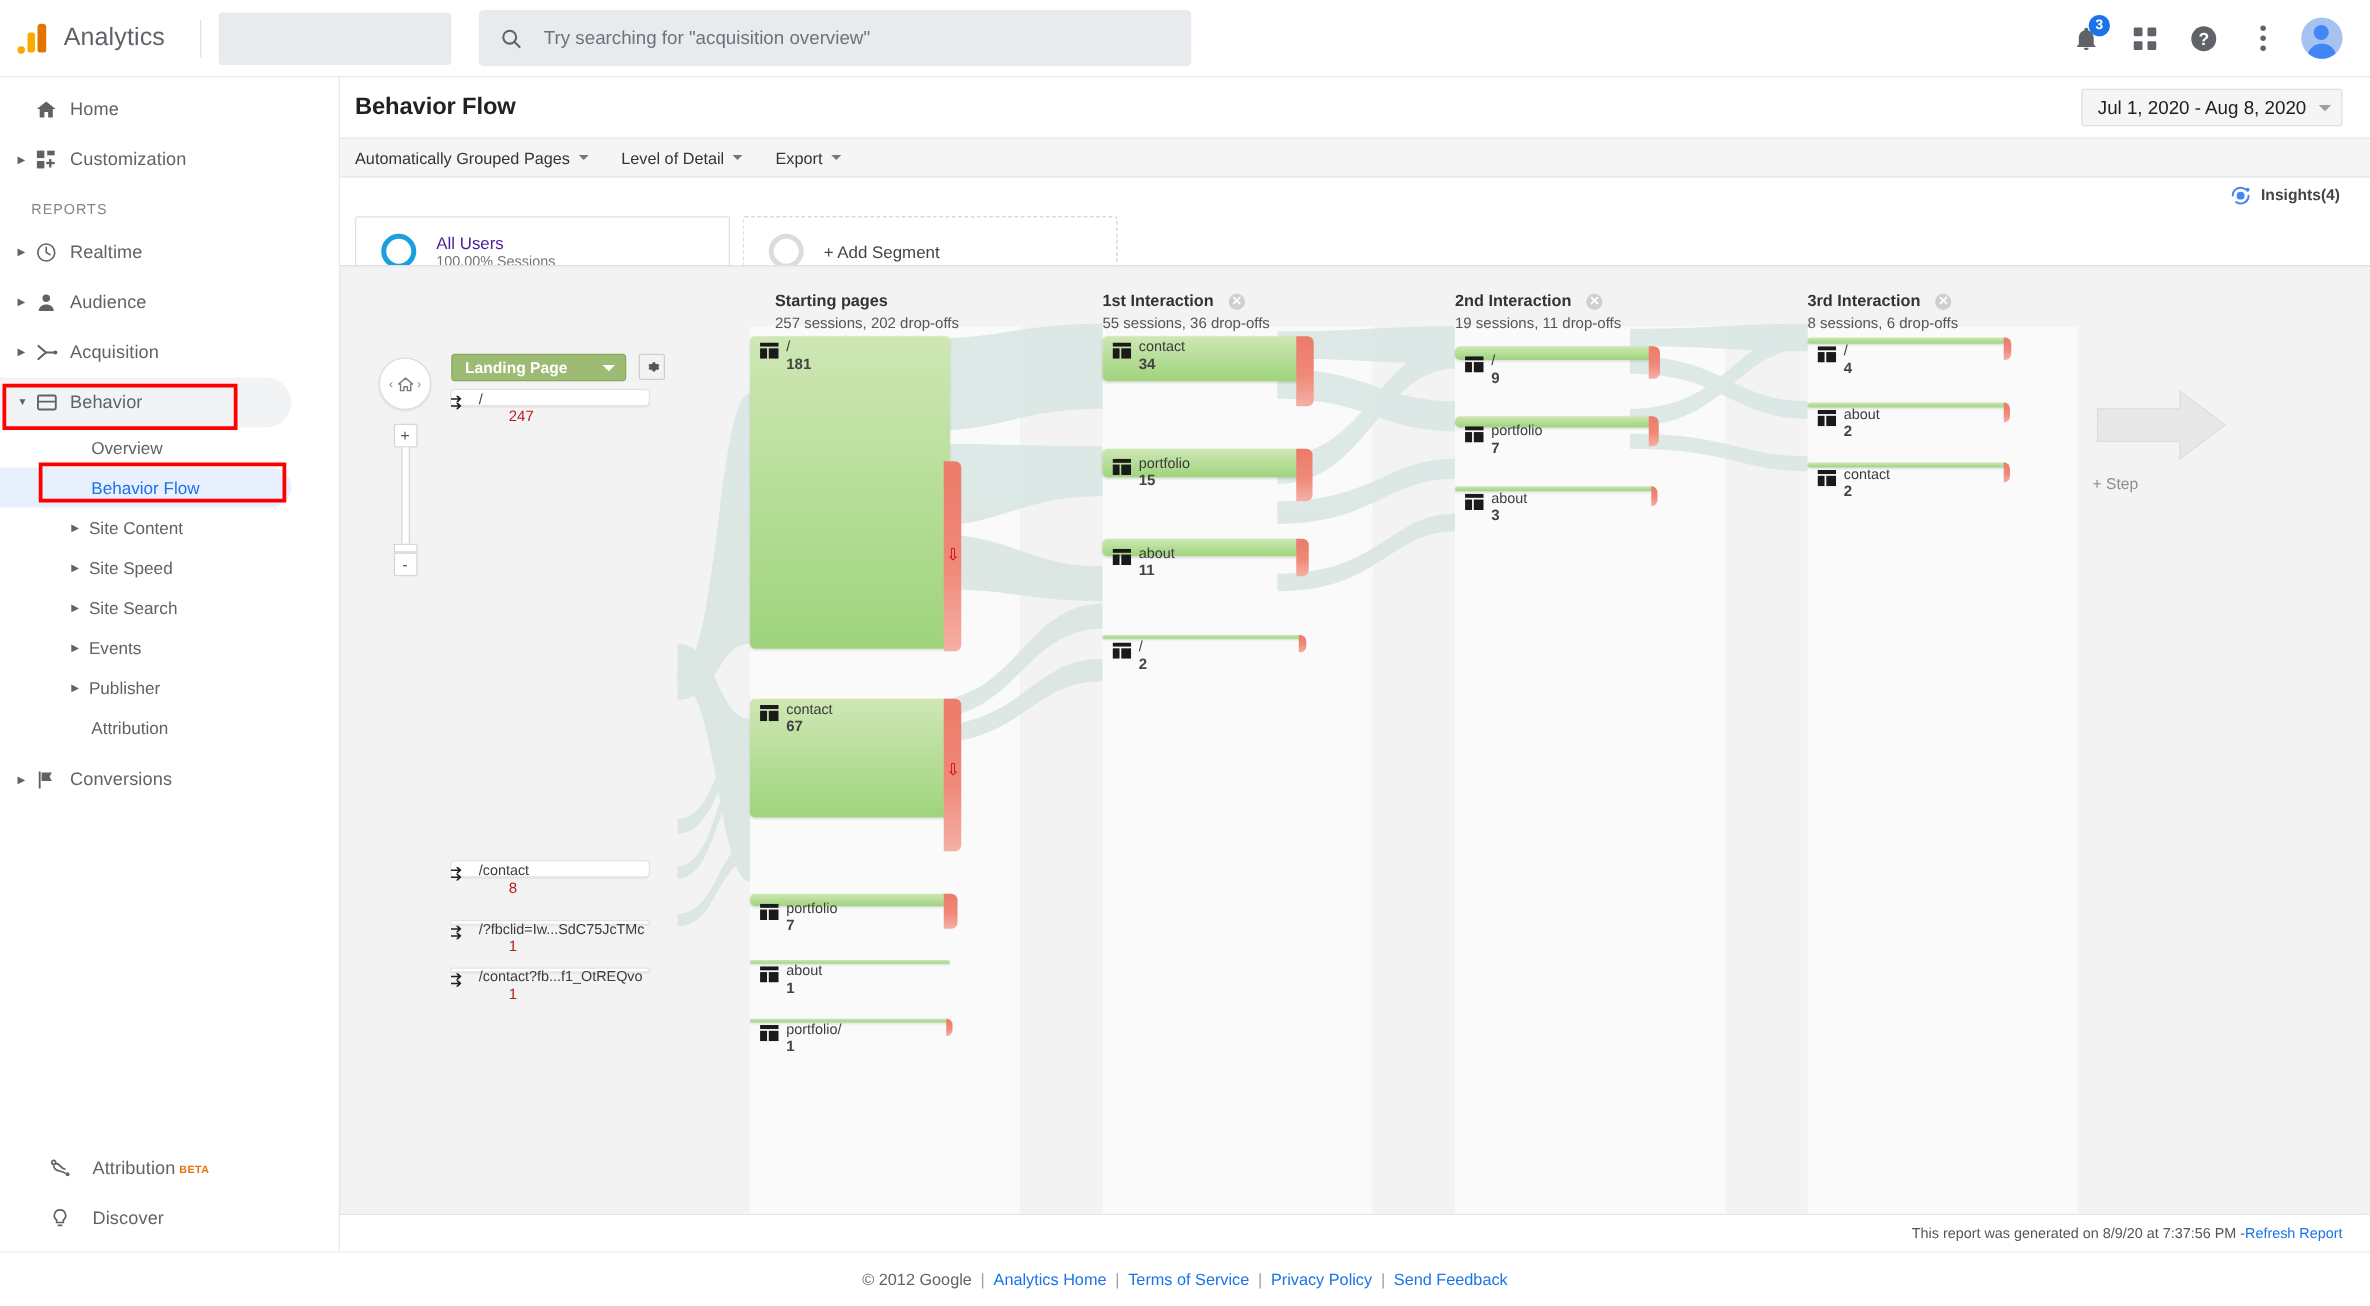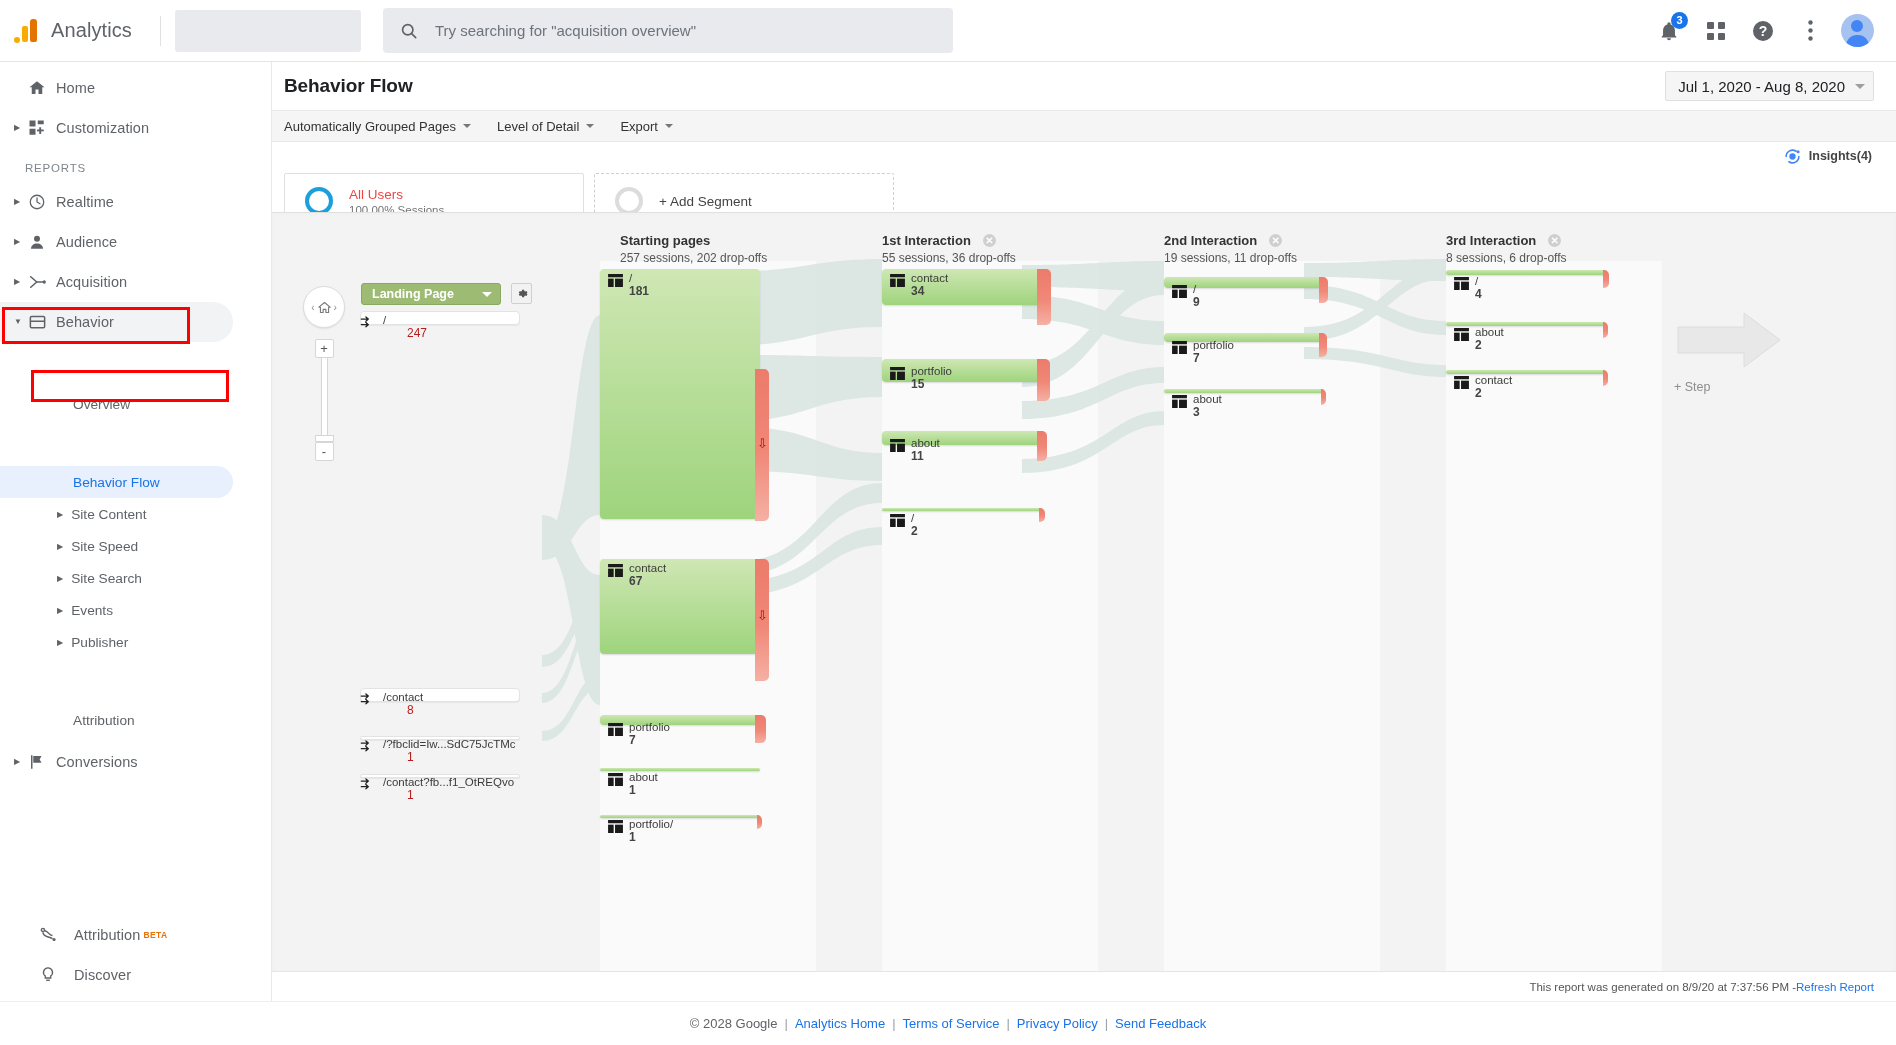--- a/index.html
+++ b/index.html
@@ -63,21 +63,21 @@
   }
   .nav-arrow { width: 16px; flex: none; color: #5f6368; font-size: 8px; line-height: 1; padding-left: 2px; }
   .nav-ico { width: 28px; flex: none; display: flex; align-items: center; justify-content: flex-start; }
   .nav-label { font-size: 14.5px; color: #5f6368; letter-spacing: .1px; }
   .section-label {
     font-size: 11.5px; color: #80868b; letter-spacing: .8px; padding: 14px 0 8px 25px;
   }
   .sub-item { height: 32px; display: flex; align-items: center; padding-left: 57px; cursor: pointer; }
   .sub-item .sub-arrow { font-size: 8px; color: #5f6368; margin-right: 8px; }
   .sub-item .sub-label { font-size: 13.7px; color: #5f6368; }
-  .sub-item.plain { padding-left: 73px; margin-top: 46px; }
+  .sub-item.plain { padding-left: 73px; }
 
   .nav-item.active-parent { background: #f1f3f4; border-radius: 0 20px 20px 0; margin-right: 38px; }
   .sub-item.active { background: #e8f0fe; border-radius: 0 16px 16px 0; margin-right: 38px; }
   .sub-item.active .sub-label { color: #1a73e8; font-weight: normal; }
 
   
   .ann {
     position: absolute; border: 3px solid #ff0000; pointer-events: none; z-index: 40;
   }
 
@@ -115,21 +115,21 @@
   .insights-text { font-size: 12.5px; color: #444; font-weight: bold; }
 
   .segbar { height: 62px; display: flex; align-items: center; padding-left: 12px; gap: 10px; }
   .seg {
     width: 300px; height: 56px; border: 1px solid #e0e0e0; border-radius: 2px;
     display: flex; align-items: center; padding-left: 20px; gap: 16px; background: #fff; cursor: pointer;
   }
   .seg.add { border: 1px dashed #cfcfcf; width: 300px; }
   .ring { width: 28px; height: 28px; border-radius: 50%; border: 4px solid #1b9fdd; flex: none; }
   .ring.grey { border-color: #dcdcdc; }
-  .seg-name { font-size: 13.5px; color: #ef4444; line-height: 1.35; }
+  .seg-name { font-size: 13.5px; color: #4c1d95; line-height: 1.35; }
   .seg-sub { font-size: 11.5px; color: #757575; }
   .seg-add-label { font-size: 13.5px; color: #444; }
 
   
   .canvas {
     position: absolute; left: 0; top: 150px; width: 1624px; height: 770px;
     background: #f1f1f1; border-top: 1px solid #e0e0e0;
   }
   .canvas-inner { position: absolute; inset: 2px 2px 2px 2px; background: #f3f3f3; }
 
@@ -871,21 +871,21 @@
     </div>
   </div>
 
   <div class="repfoot">
     <span>This report was generated on 8/9/20 at 7:37:56 PM - </span>
     <a href="#">Refresh Report</a>
   </div>
 </div>
 
 <div class="sitefoot">
-  <span>© 2028 Google</span>
+  <span>© 2012 Google</span>
   <span class="linkline">
     <span class="sep">|</span>
     <a href="#">Analytics Home</a>
     <span class="sep">|</span>
     <a href="#">Terms of Service</a>
     <span class="sep">|</span>
     <a href="#">Privacy Policy</a>
     <span class="sep">|</span>
     <a href="#">Send Feedback</a>
   </span>

